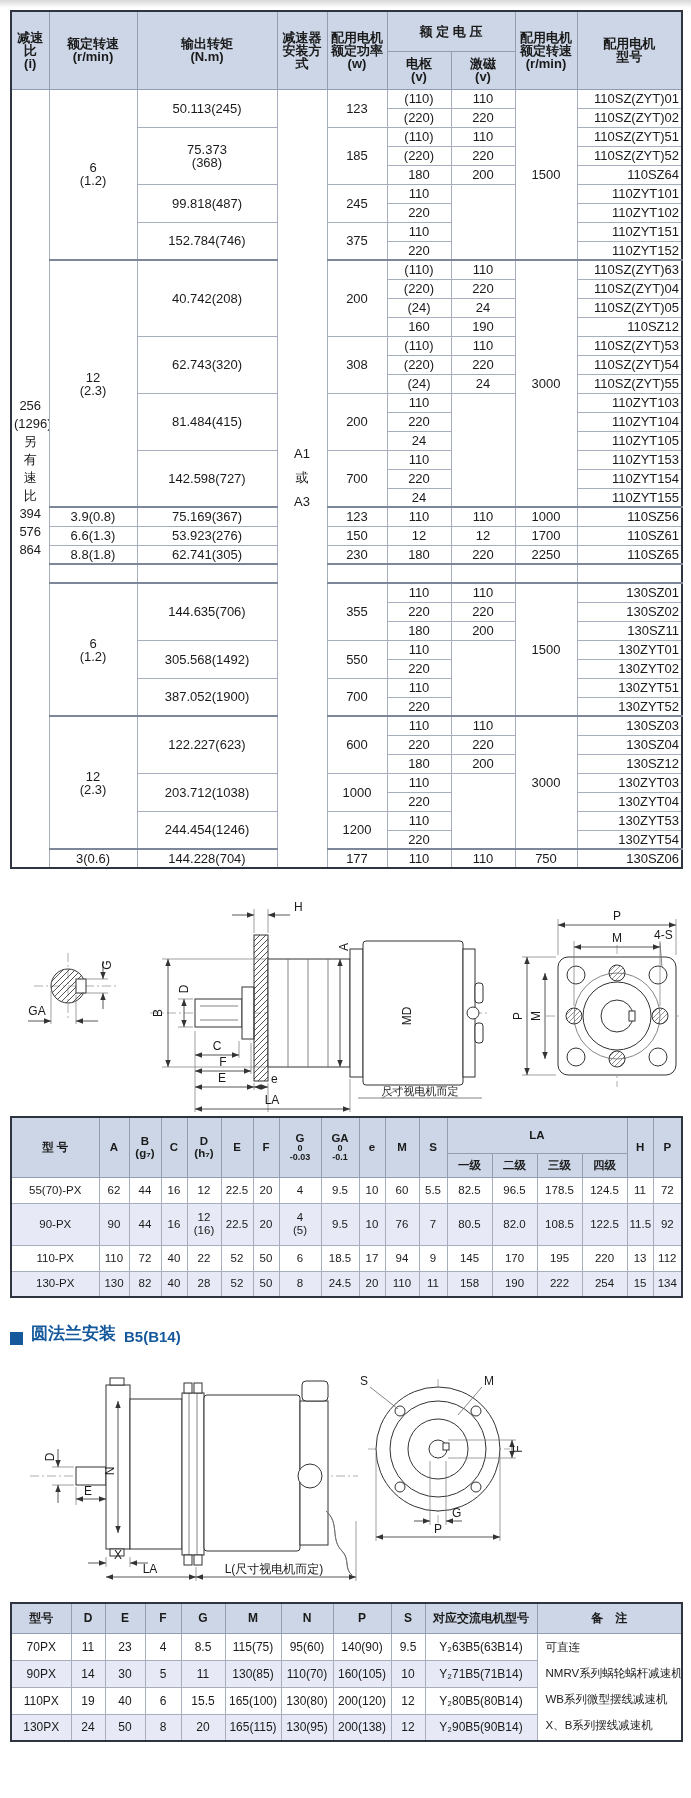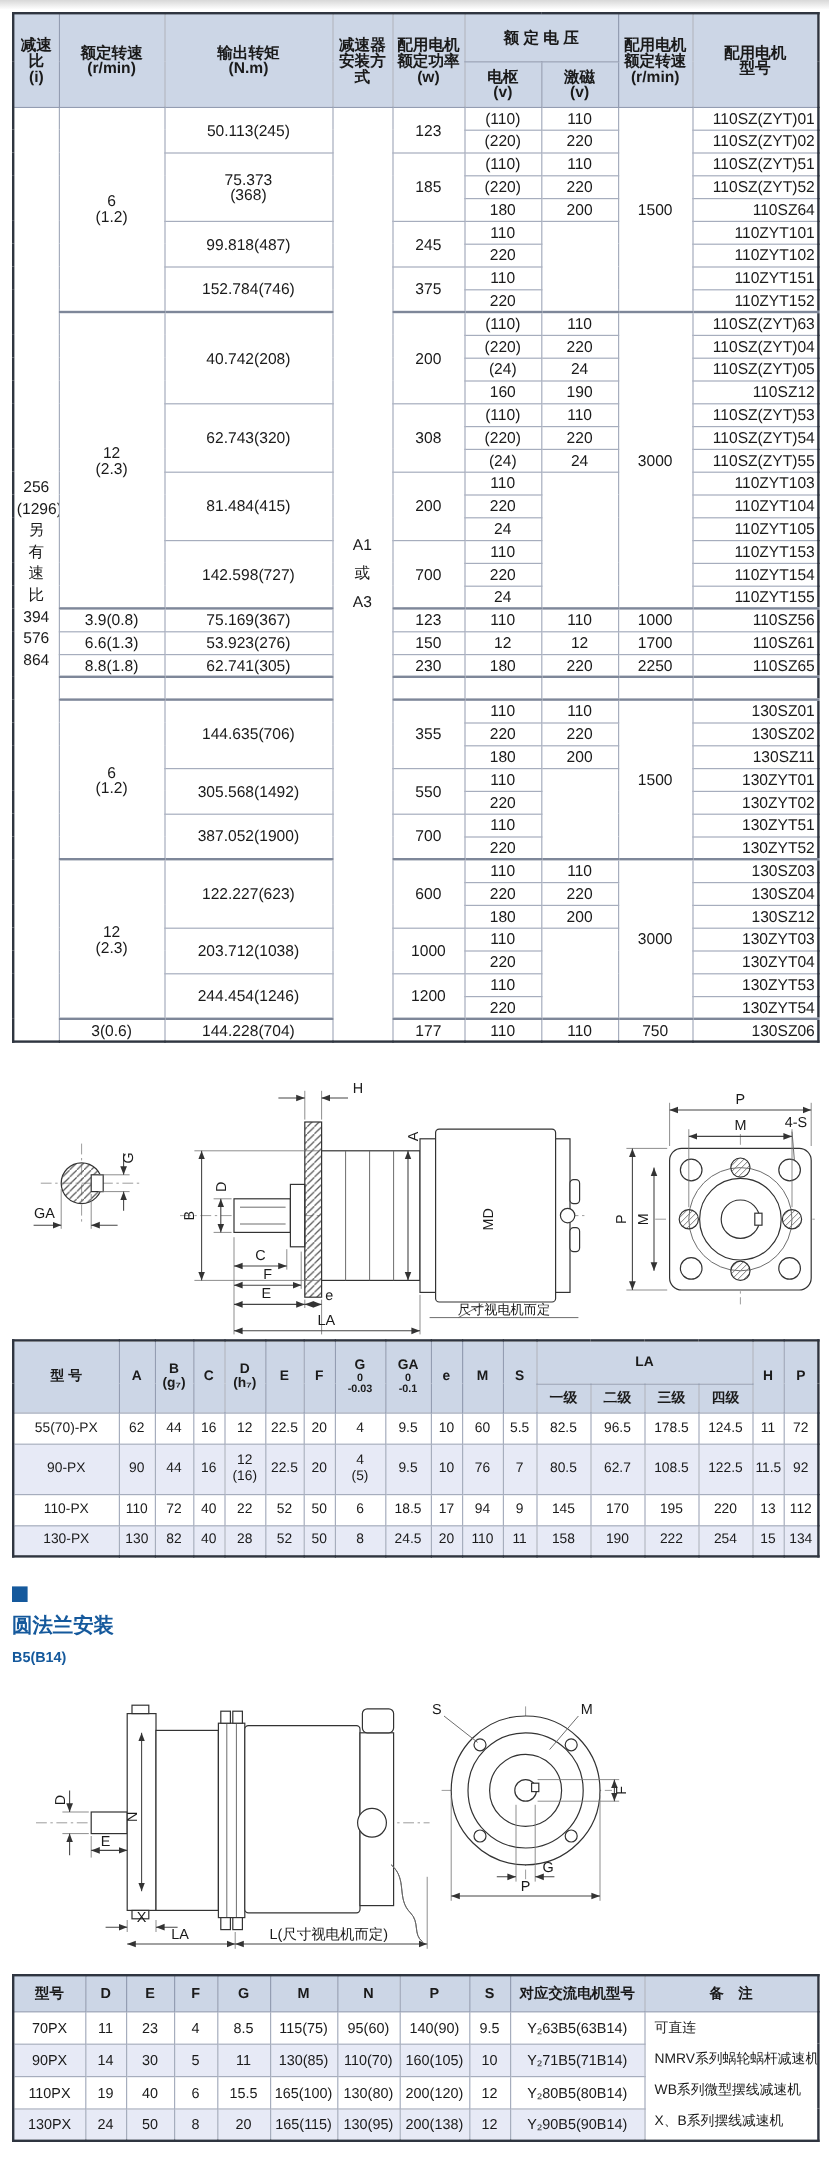--- a/index.html
+++ b/index.html
@@ -46,24 +46,24 @@
   svg text.small{font-size:11px;}
   .ol{stroke:#333;fill:#fff;}
   .olh{stroke:#333;fill:url(#h1);}
   .olh2{stroke:#333;fill:url(#h2);}
   .thin{stroke:#666;fill:none;stroke-width:0.8;}
   .cline{stroke:#999;stroke-width:0.8;stroke-dasharray:9 3 2 3;fill:none;}
   .dim{stroke:#444;stroke-width:0.9;fill:none;}
   .ext{stroke:#777;stroke-width:0.7;fill:none;}
   
   .mm-label{text-align:right;font-size:11px;padding-right:4px;margin-top:4px;}
-  .section-title{margin-top:24px;display:flex;align-items:flex-start;gap:8px;flex-direction:column;}
+  .section-title{margin-top:24px;display:flex;align-items:flex-end;gap:8px;}
   .section-title .sq{width:13px;height:13px;background:#15599c;display:inline-block;}
   .st-text{color:#15599c;font-weight:bold;font-size:17px;}
-  .st-suffix{color:#15599c;font-weight:bold;font-size:12px;}
+  .st-suffix{color:#15599c;font-weight:bold;font-size:15px;}
   .footer-note{margin-top:12px;font-size:14.5px;padding-left:2px;}
 </style>
 </head>
 <body>
 
 <div class="top-shade"></div>
 
 <div class="wrap">
 
   <table class="tbl main-tbl">
@@ -1040,21 +1040,21 @@
           <td>
             <div class="cl">76</div>
           </td>
           <td>
             <div class="cl">7</div>
           </td>
           <td>
             <div class="cl">80.5</div>
           </td>
           <td>
-            <div class="cl">62.7</div>
+            <div class="cl">82.0</div>
           </td>
           <td>
             <div class="cl">108.5</div>
           </td>
           <td>
             <div class="cl">122.5</div>
           </td>
           <td>
             <div class="cl">11.5</div>
           </td>

